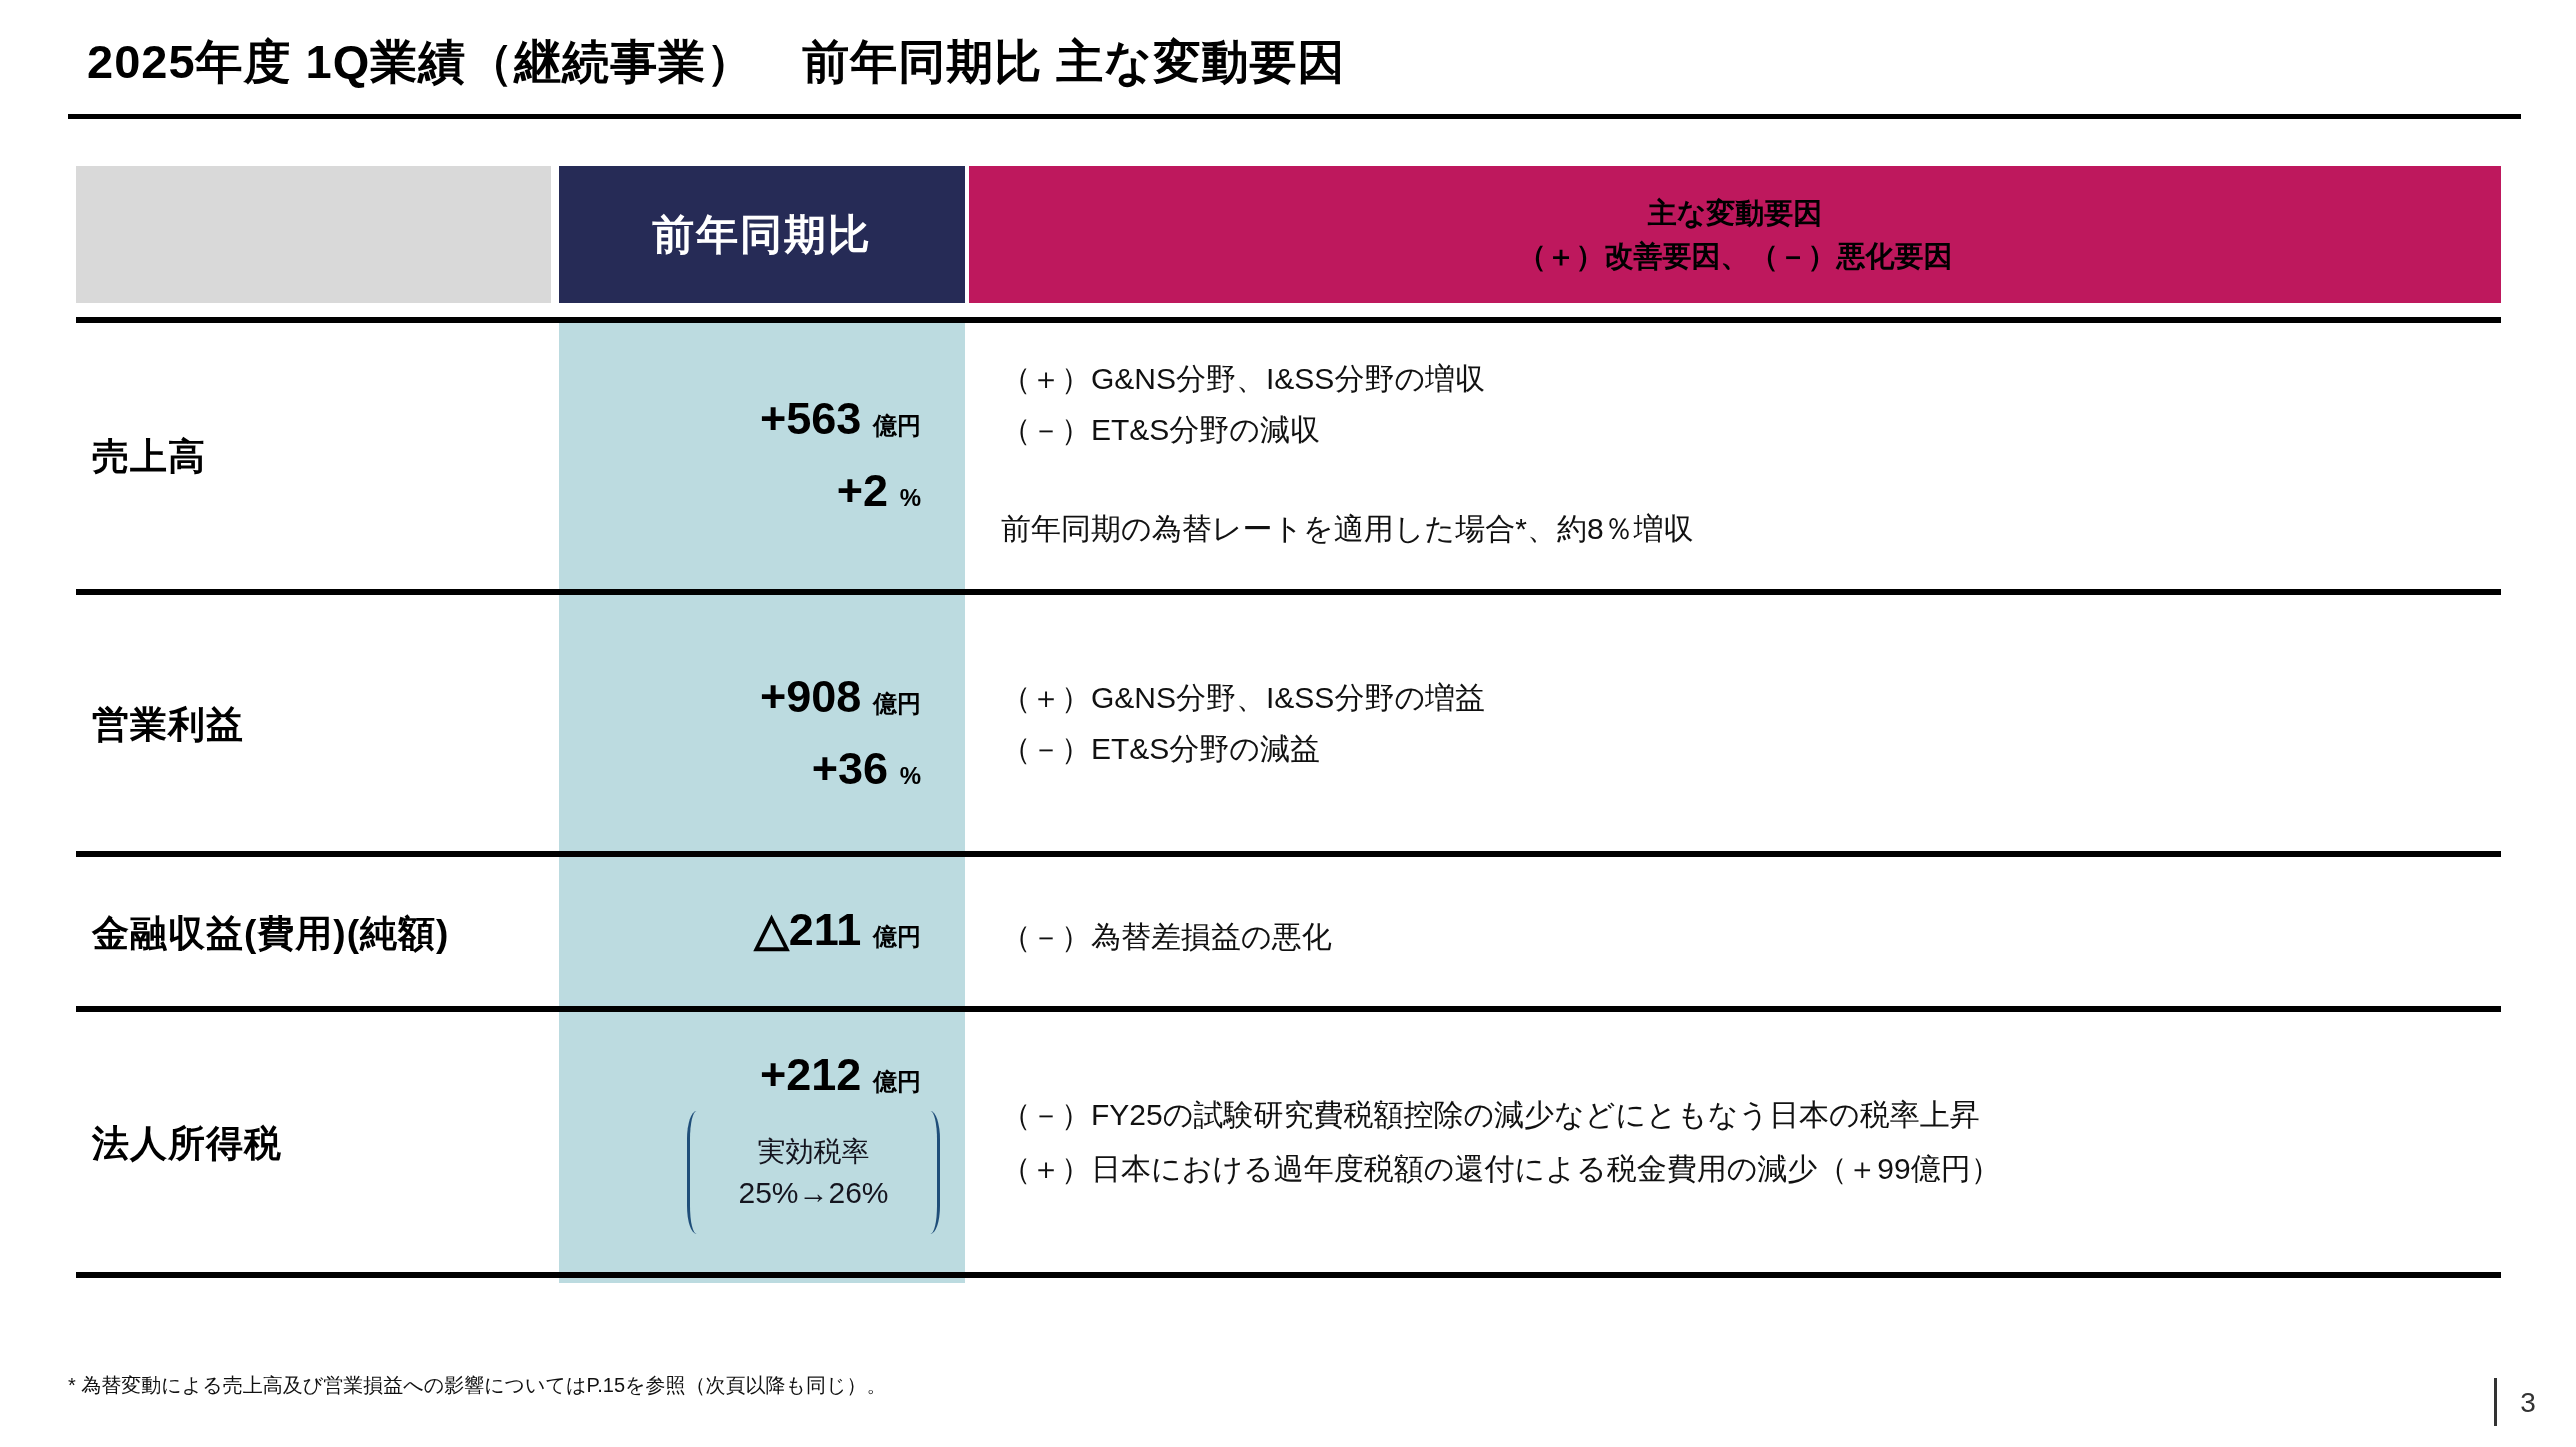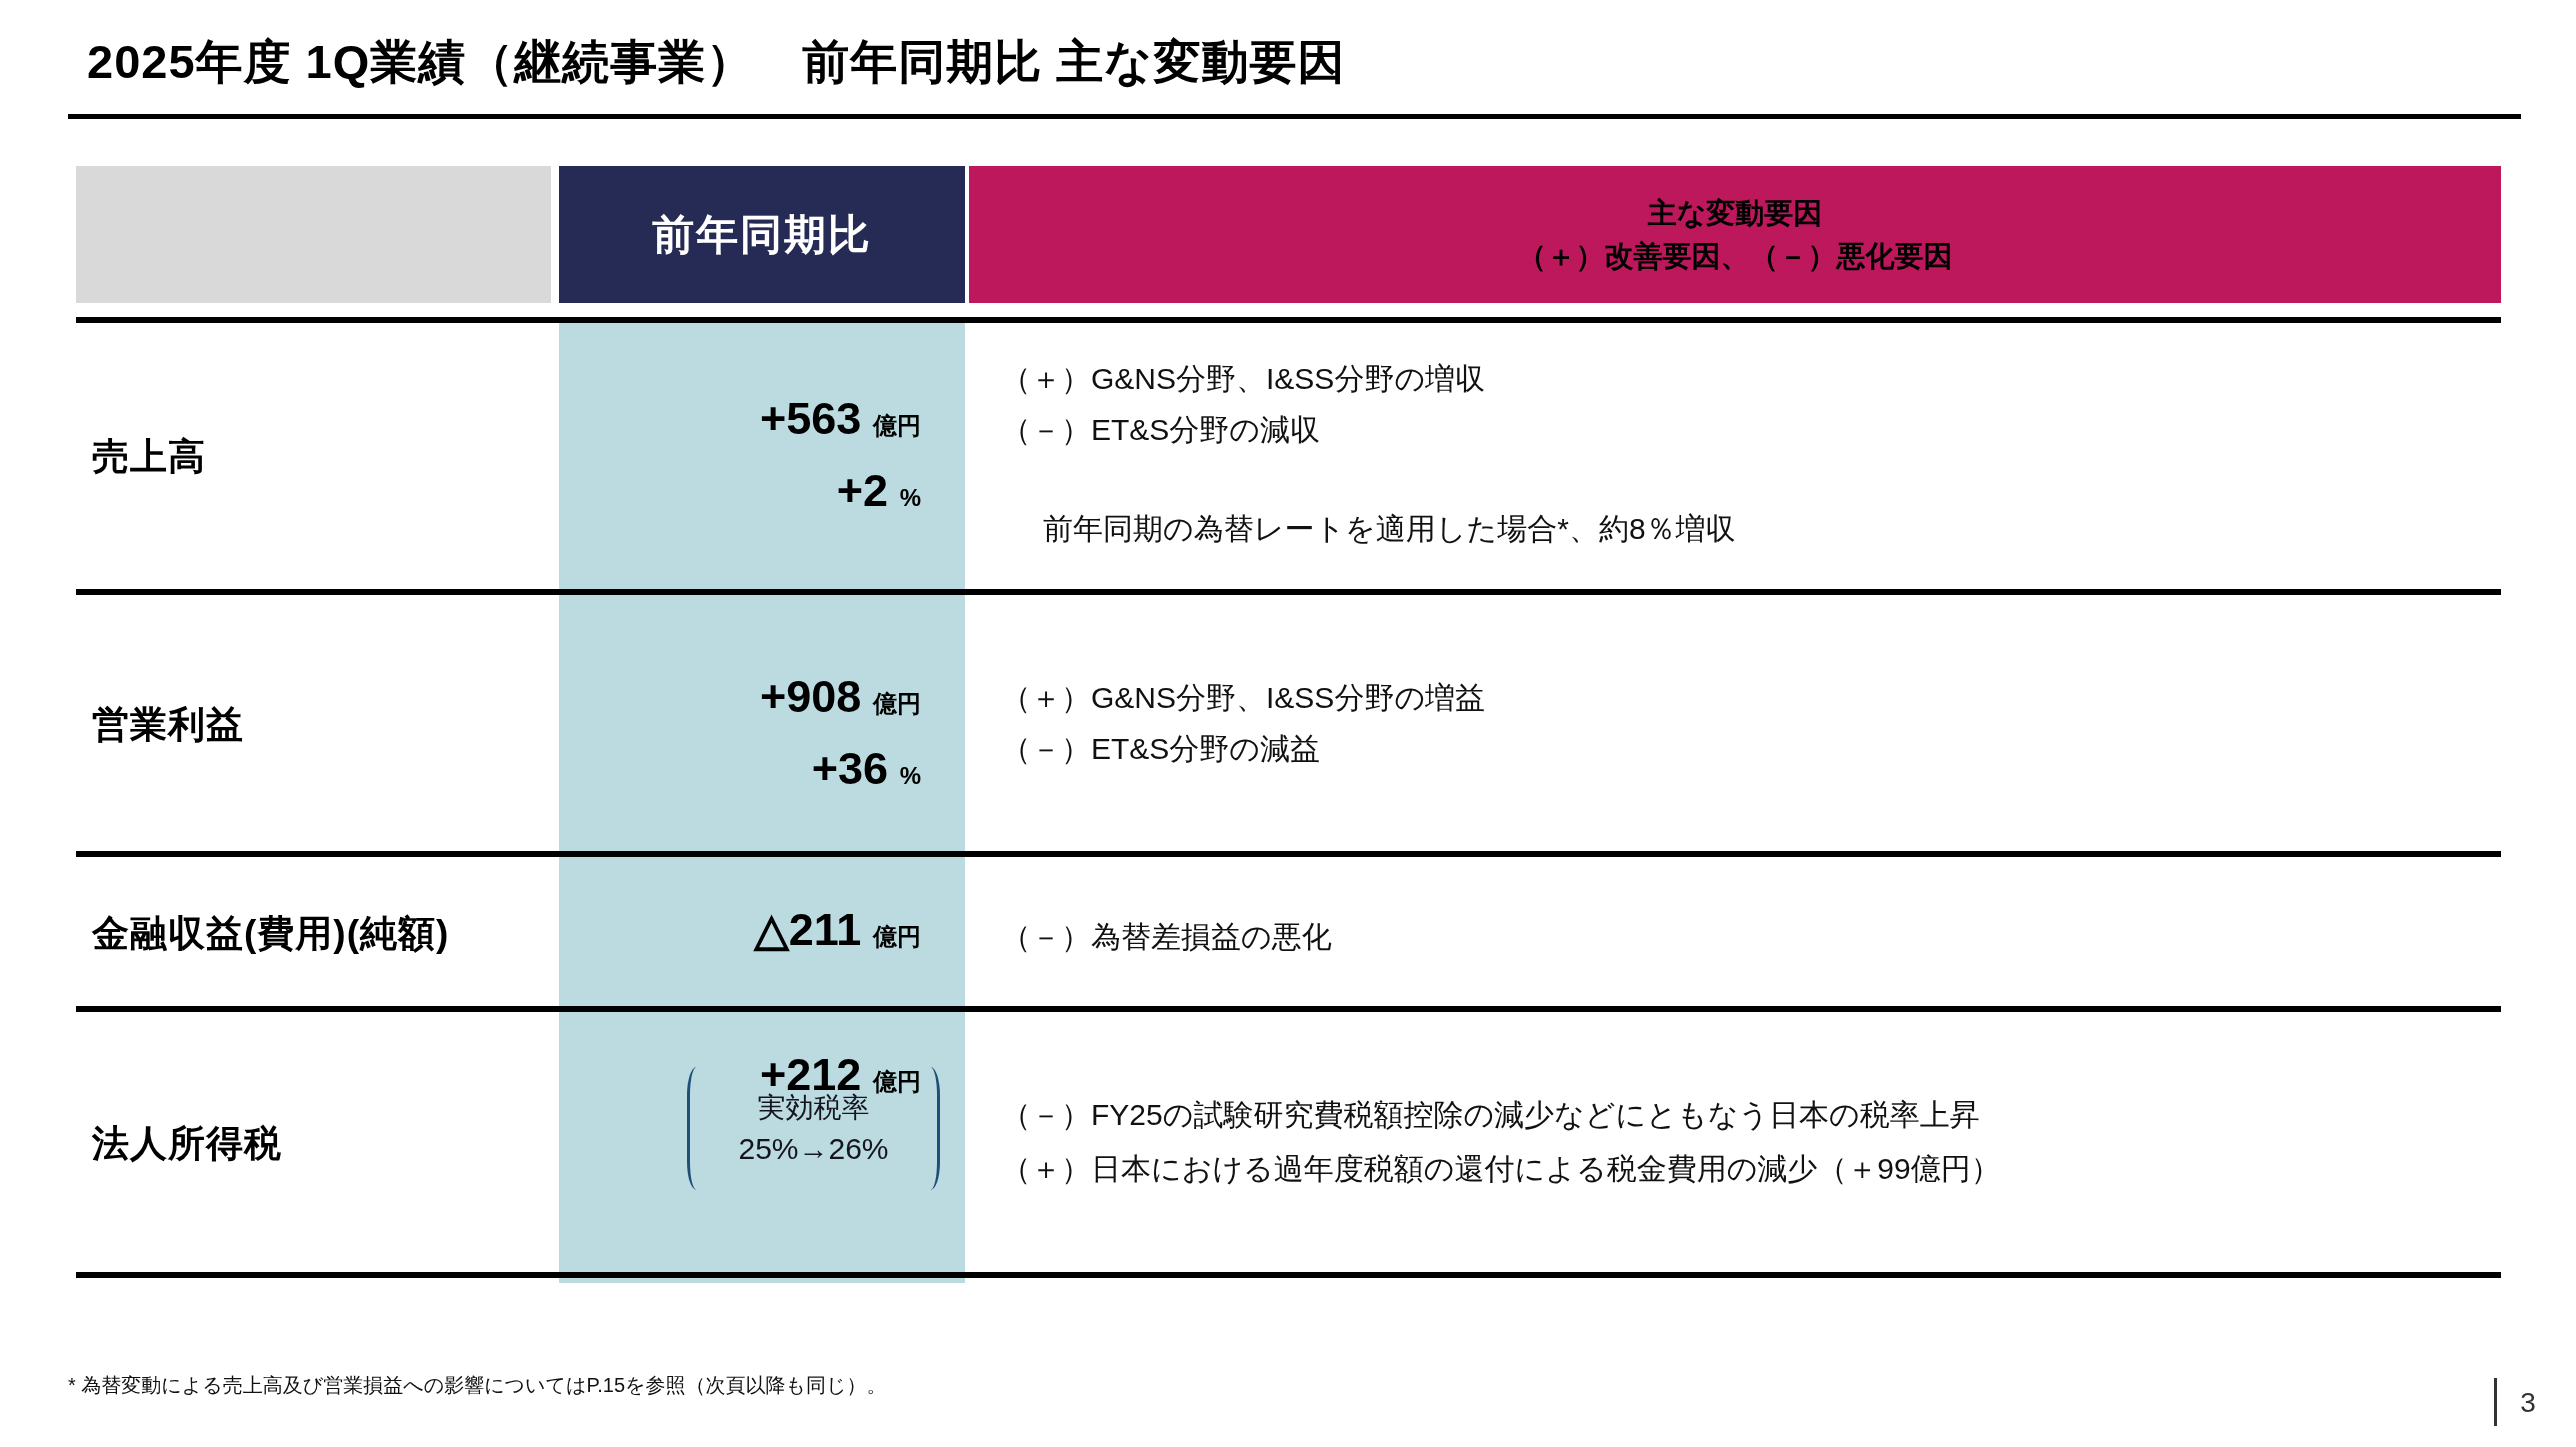--- a/index.html
+++ b/index.html
@@ -30,24 +30,24 @@
 
   
   .value-block{left:559px;width:378px;box-sizing:border-box;padding-right:16px;text-align:right;white-space:nowrap;}
   .vline{line-height:62px;}
   .num{font-size:45px;font-weight:bold;}
   .unit{font-size:24px;font-weight:bold;margin-left:11.6px;}
 
   
   .factors{left:1001px;font-size:30px;color:#111;white-space:nowrap;}
   .factor-line{line-height:51px;}
-  .fx-note{margin-top:48px;line-height:51px;margin-left:42px;}
+  .fx-note{margin-top:48px;line-height:51px;}
 
   
-  .tax-bracket{left:687px;top:1064px;width:253px;height:129px;display:flex;align-items:center;}
+  .tax-bracket{left:687px;top:1108px;width:253px;height:129px;display:flex;align-items:center;}
   .paren{width:19.3px;height:123px;box-sizing:border-box;}
   .paren-l{border-left:3.9px solid #1f4e79;border-radius:21px / 62px;}
   .paren-r{border-right:3.9px solid #1f4e79;border-radius:21px / 62px;}
   .tax-text{flex:1;text-align:center;color:#15151f;}
   .tax-text .t1{font-size:28px;line-height:41px;}
   .tax-text .t2{font-size:30px;line-height:42px;}
 
   
   .footnote{left:68px;top:1372px;font-size:20px;color:#111;white-space:nowrap;}
   .page-bar{left:2494px;top:1378px;width:2.9px;height:48px;background:#333;}

